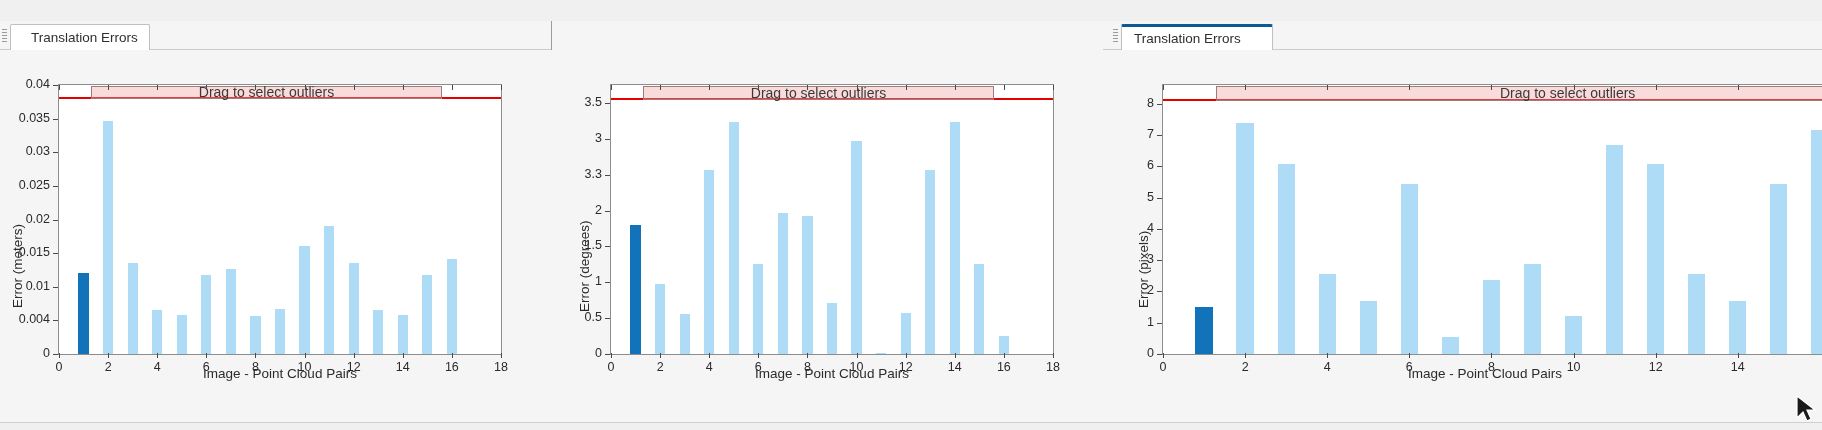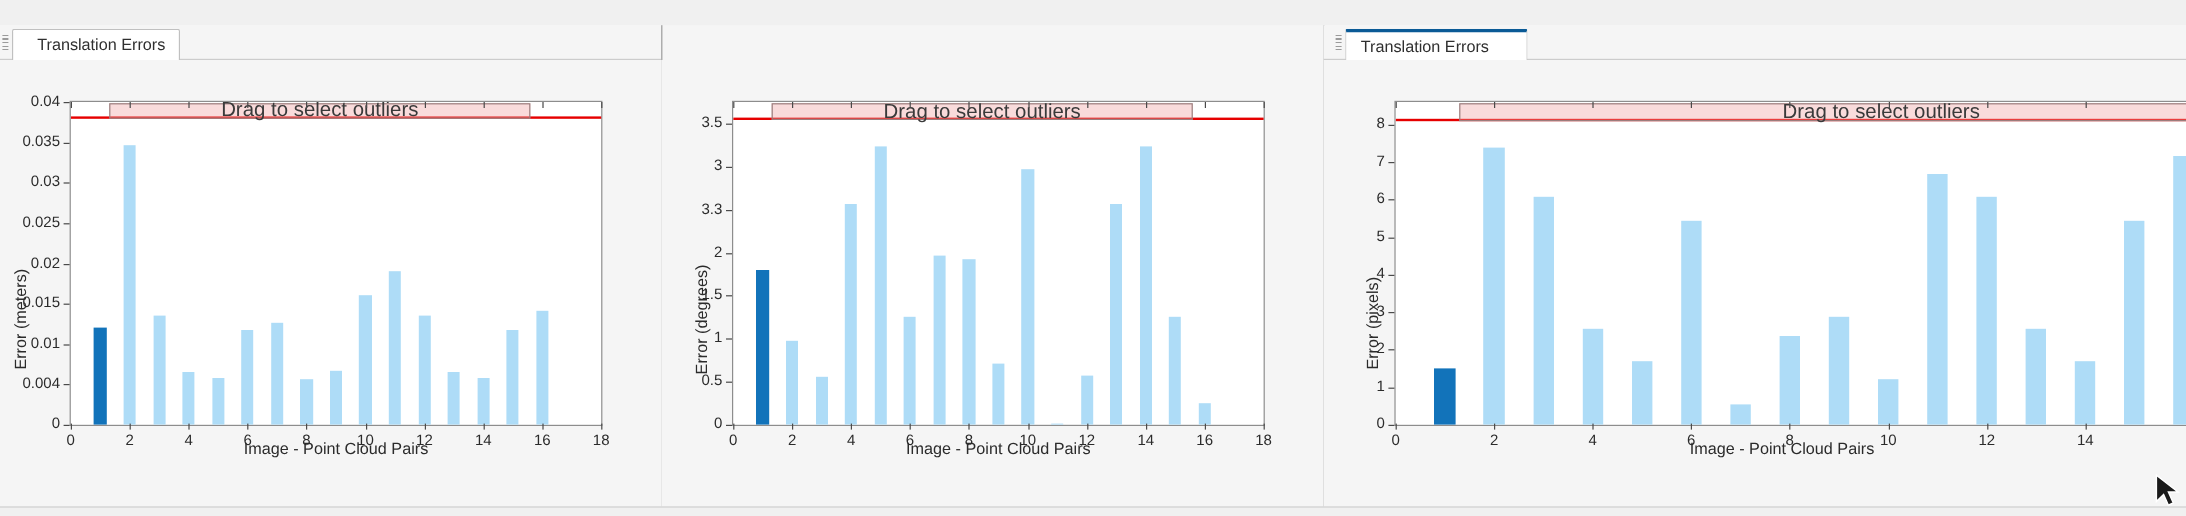--- a/index.html
+++ b/index.html
@@ -90,21 +90,21 @@
     background: #aedcf7;
   }
   .bar.sel { background: #1273ba; }
 
   
   .outlier-band {
     position: absolute;
     background: rgba(240,160,160,0.38);
     border: 1px solid #9b7d7d;
     display: flex; align-items: center; justify-content: center;
-    font-size: 17px; color: #3a3a3a;
+    font-size: 14px; color: #3a3a3a;
     white-space: nowrap;
   }
   .threshold-line { position: absolute; height: 2px; background: #e60000; }
 
   
   .ytick { position: absolute; right: 0; width: 6px; height: 1px; background: #4a4a4a; }
   .ytick-lab {
     position: absolute; text-align: right;
     font-size: 12.5px; color: #2b2b2b; white-space: nowrap;
   }

